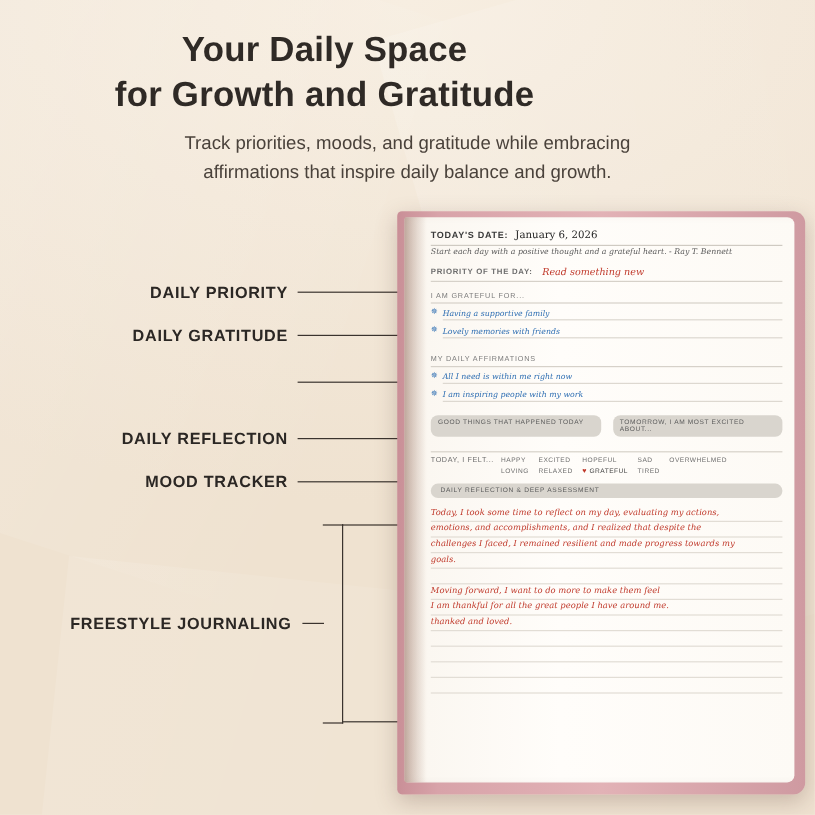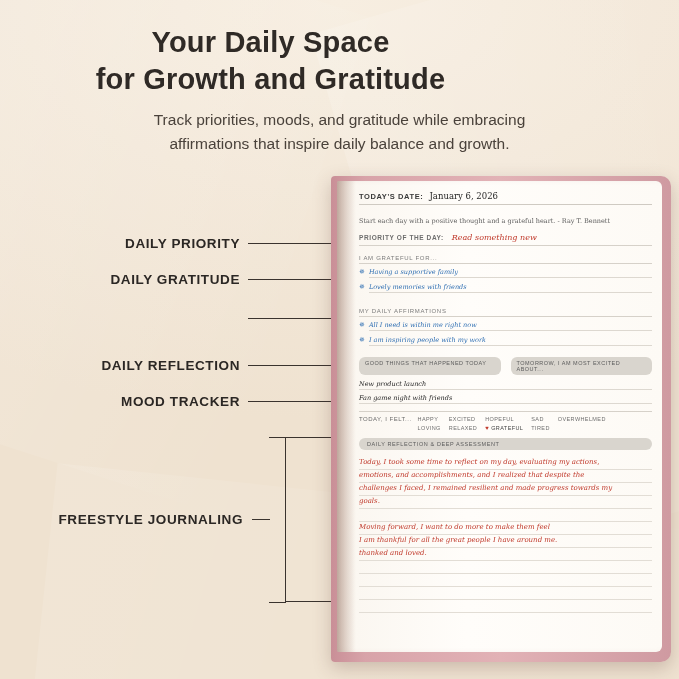--- a/index.html
+++ b/index.html
@@ -132,24 +132,25 @@
     font-weight: bold;
     letter-spacing: 0.6px;
     color: #3a3a3a;
   }
   .date-val {
     font-family: "DejaVu Serif", serif;
     font-size: 8.5px;
     color: #1e1e1e;
   }
   .quote {
-    margin-top: 12px;
+    margin-top: 1px;
     font-size: 6.5px;
     color: #5b5b5b;
     font-family: "DejaVu Serif", serif;
+    font-style: italic;
   }
   .priority-row {
     margin-top: 8px;
     display: flex;
     align-items: center;
     gap: 8px;
     border-bottom: 1px solid #d6d1c9;
     padding-bottom: 3px;
   }
   .priority-row .kicker { color: #6d6d6d; font-size: 6.5px; }
@@ -356,24 +357,20 @@
             </div>
           </div>
         </div>
 
         <div class="bar-row">
           <div class="pill">GOOD THINGS THAT HAPPENED TODAY</div>
           <div class="pill">TOMORROW, I AM MOST EXCITED ABOUT...</div>
         </div>
 
         <div class="checks">
-          <div class="checkcol">
-            <div class="blankline">New product launch</div>
-            <div class="blankline" style="margin-top:4px;">Fan game night with friends</div>
-          </div>
         </div>
 
         <div class="mood">
           <div class="mood-label">TODAY, I FELT...</div>
           <div class="mood-grid">
             <div class="mood-col">
               <div class="mood-word">HAPPY</div>
               <div class="mood-word">LOVING</div>
             </div>
             <div class="mood-col">

